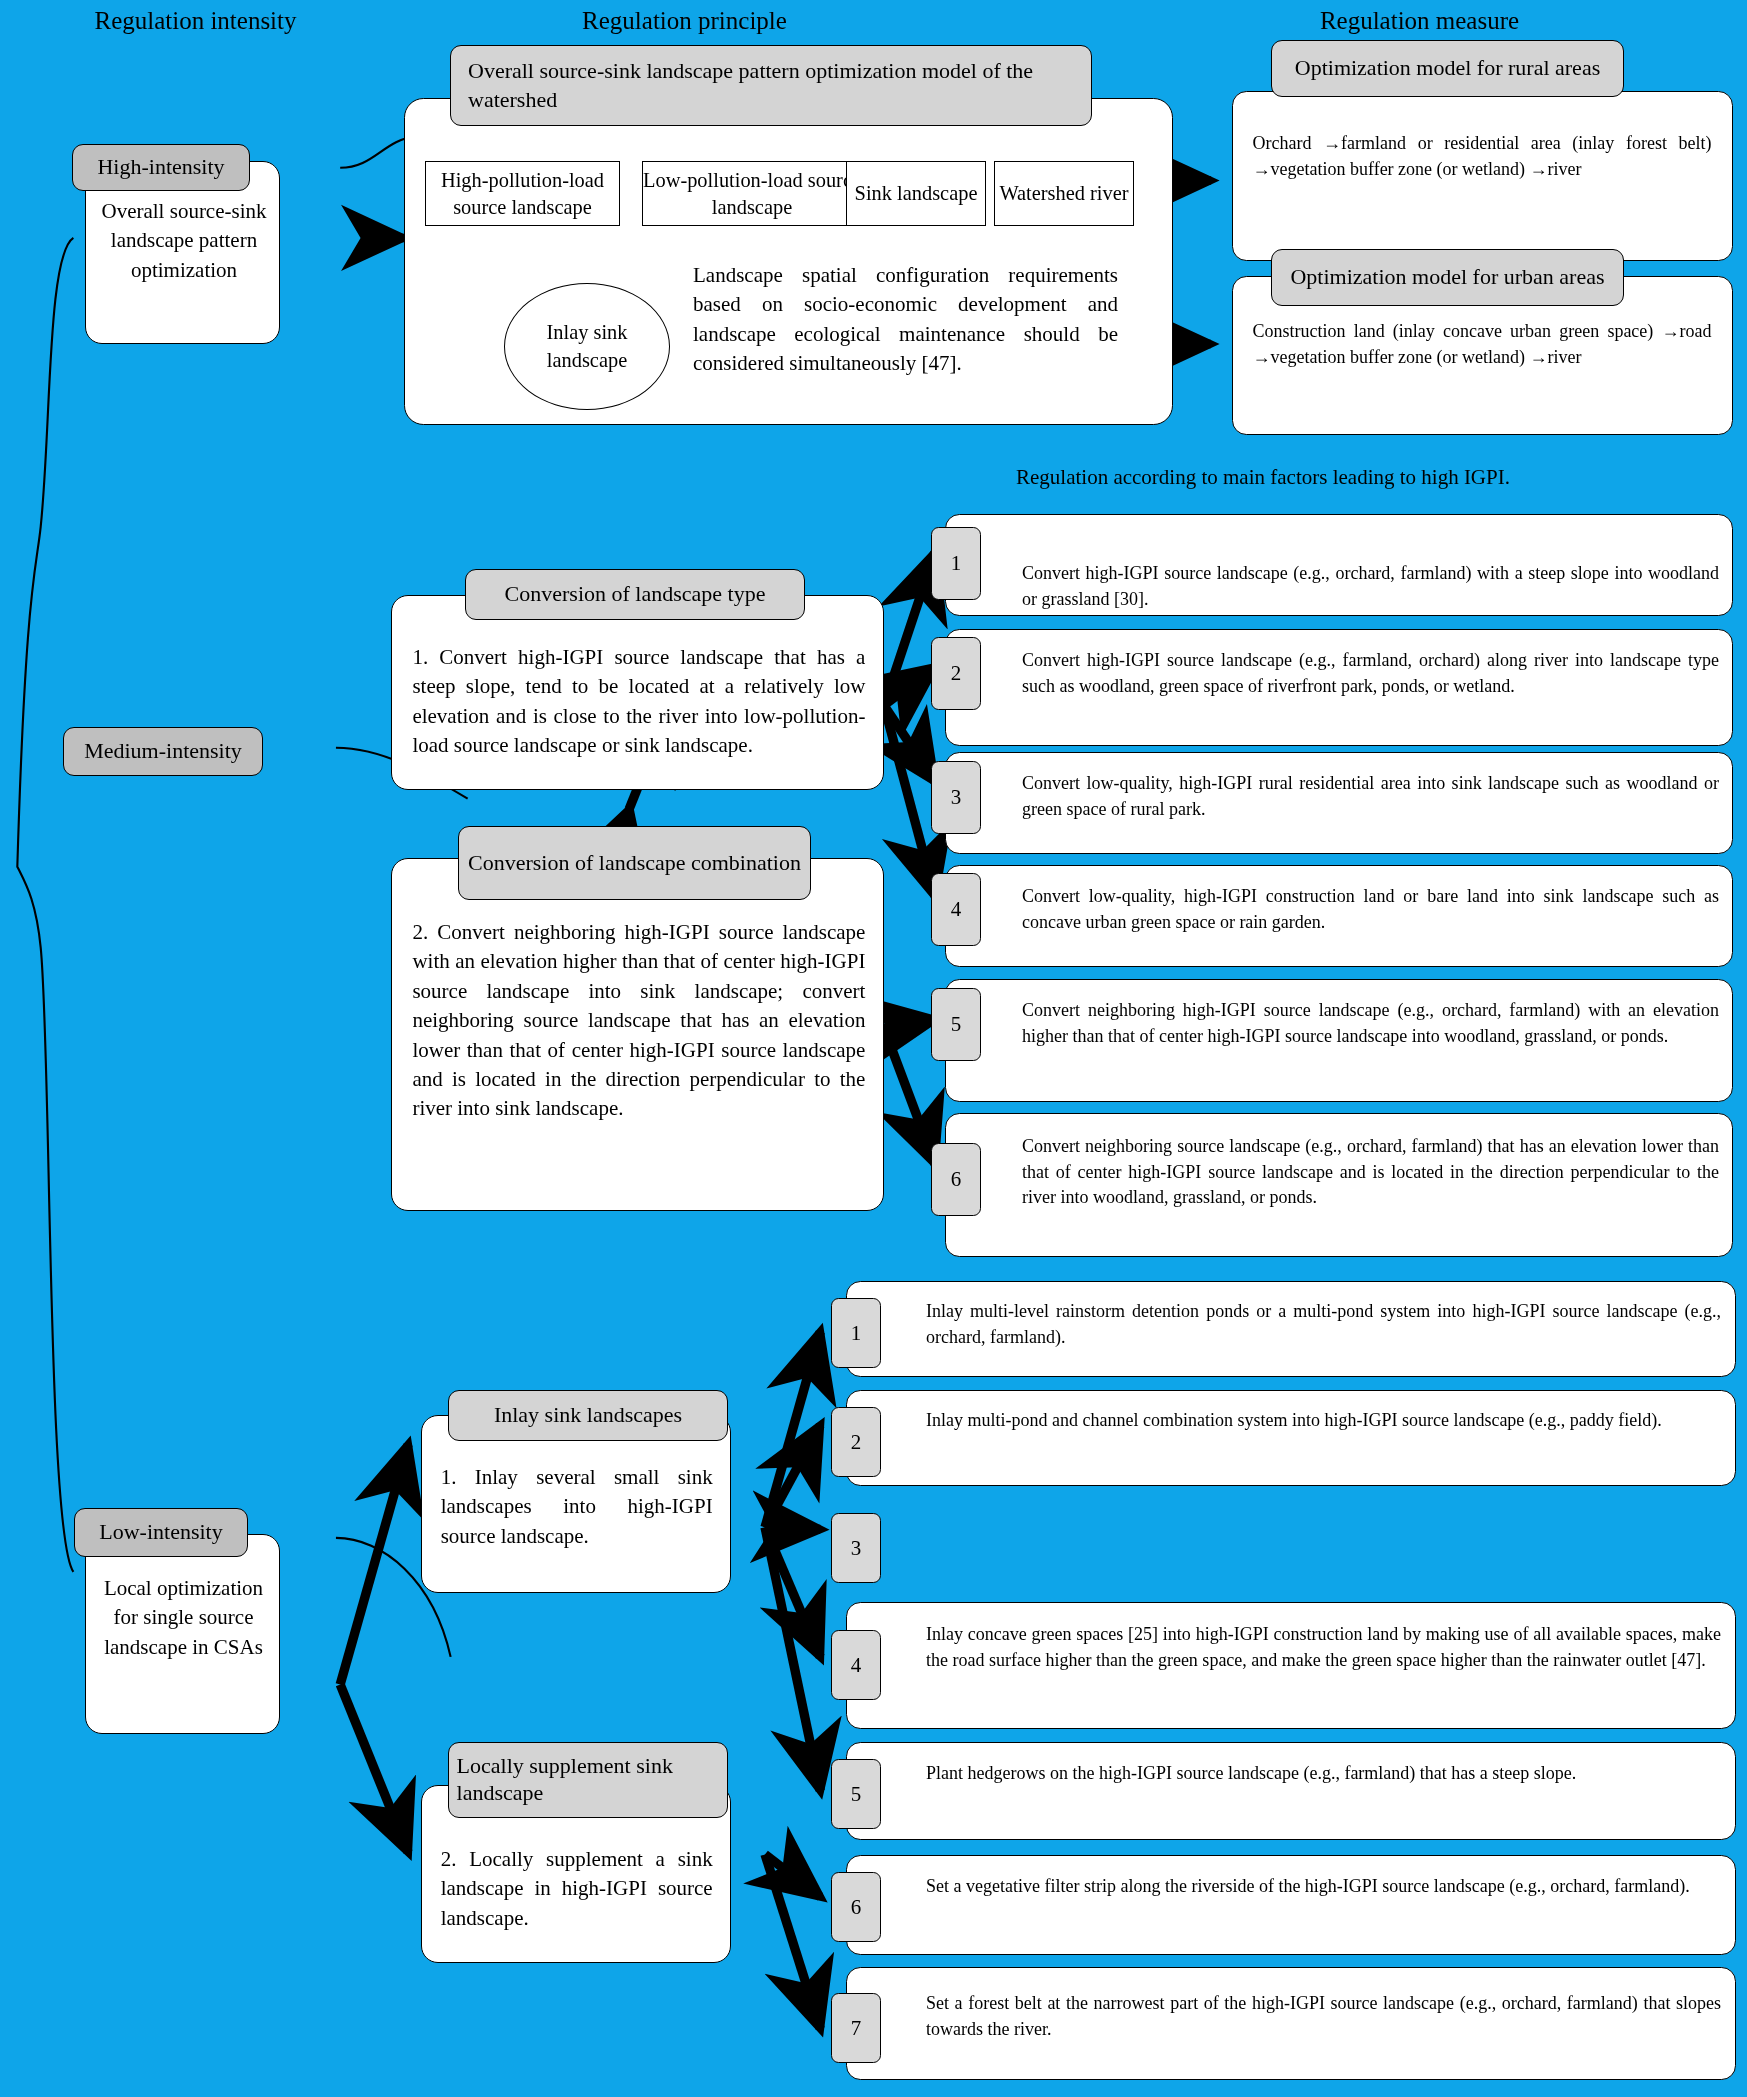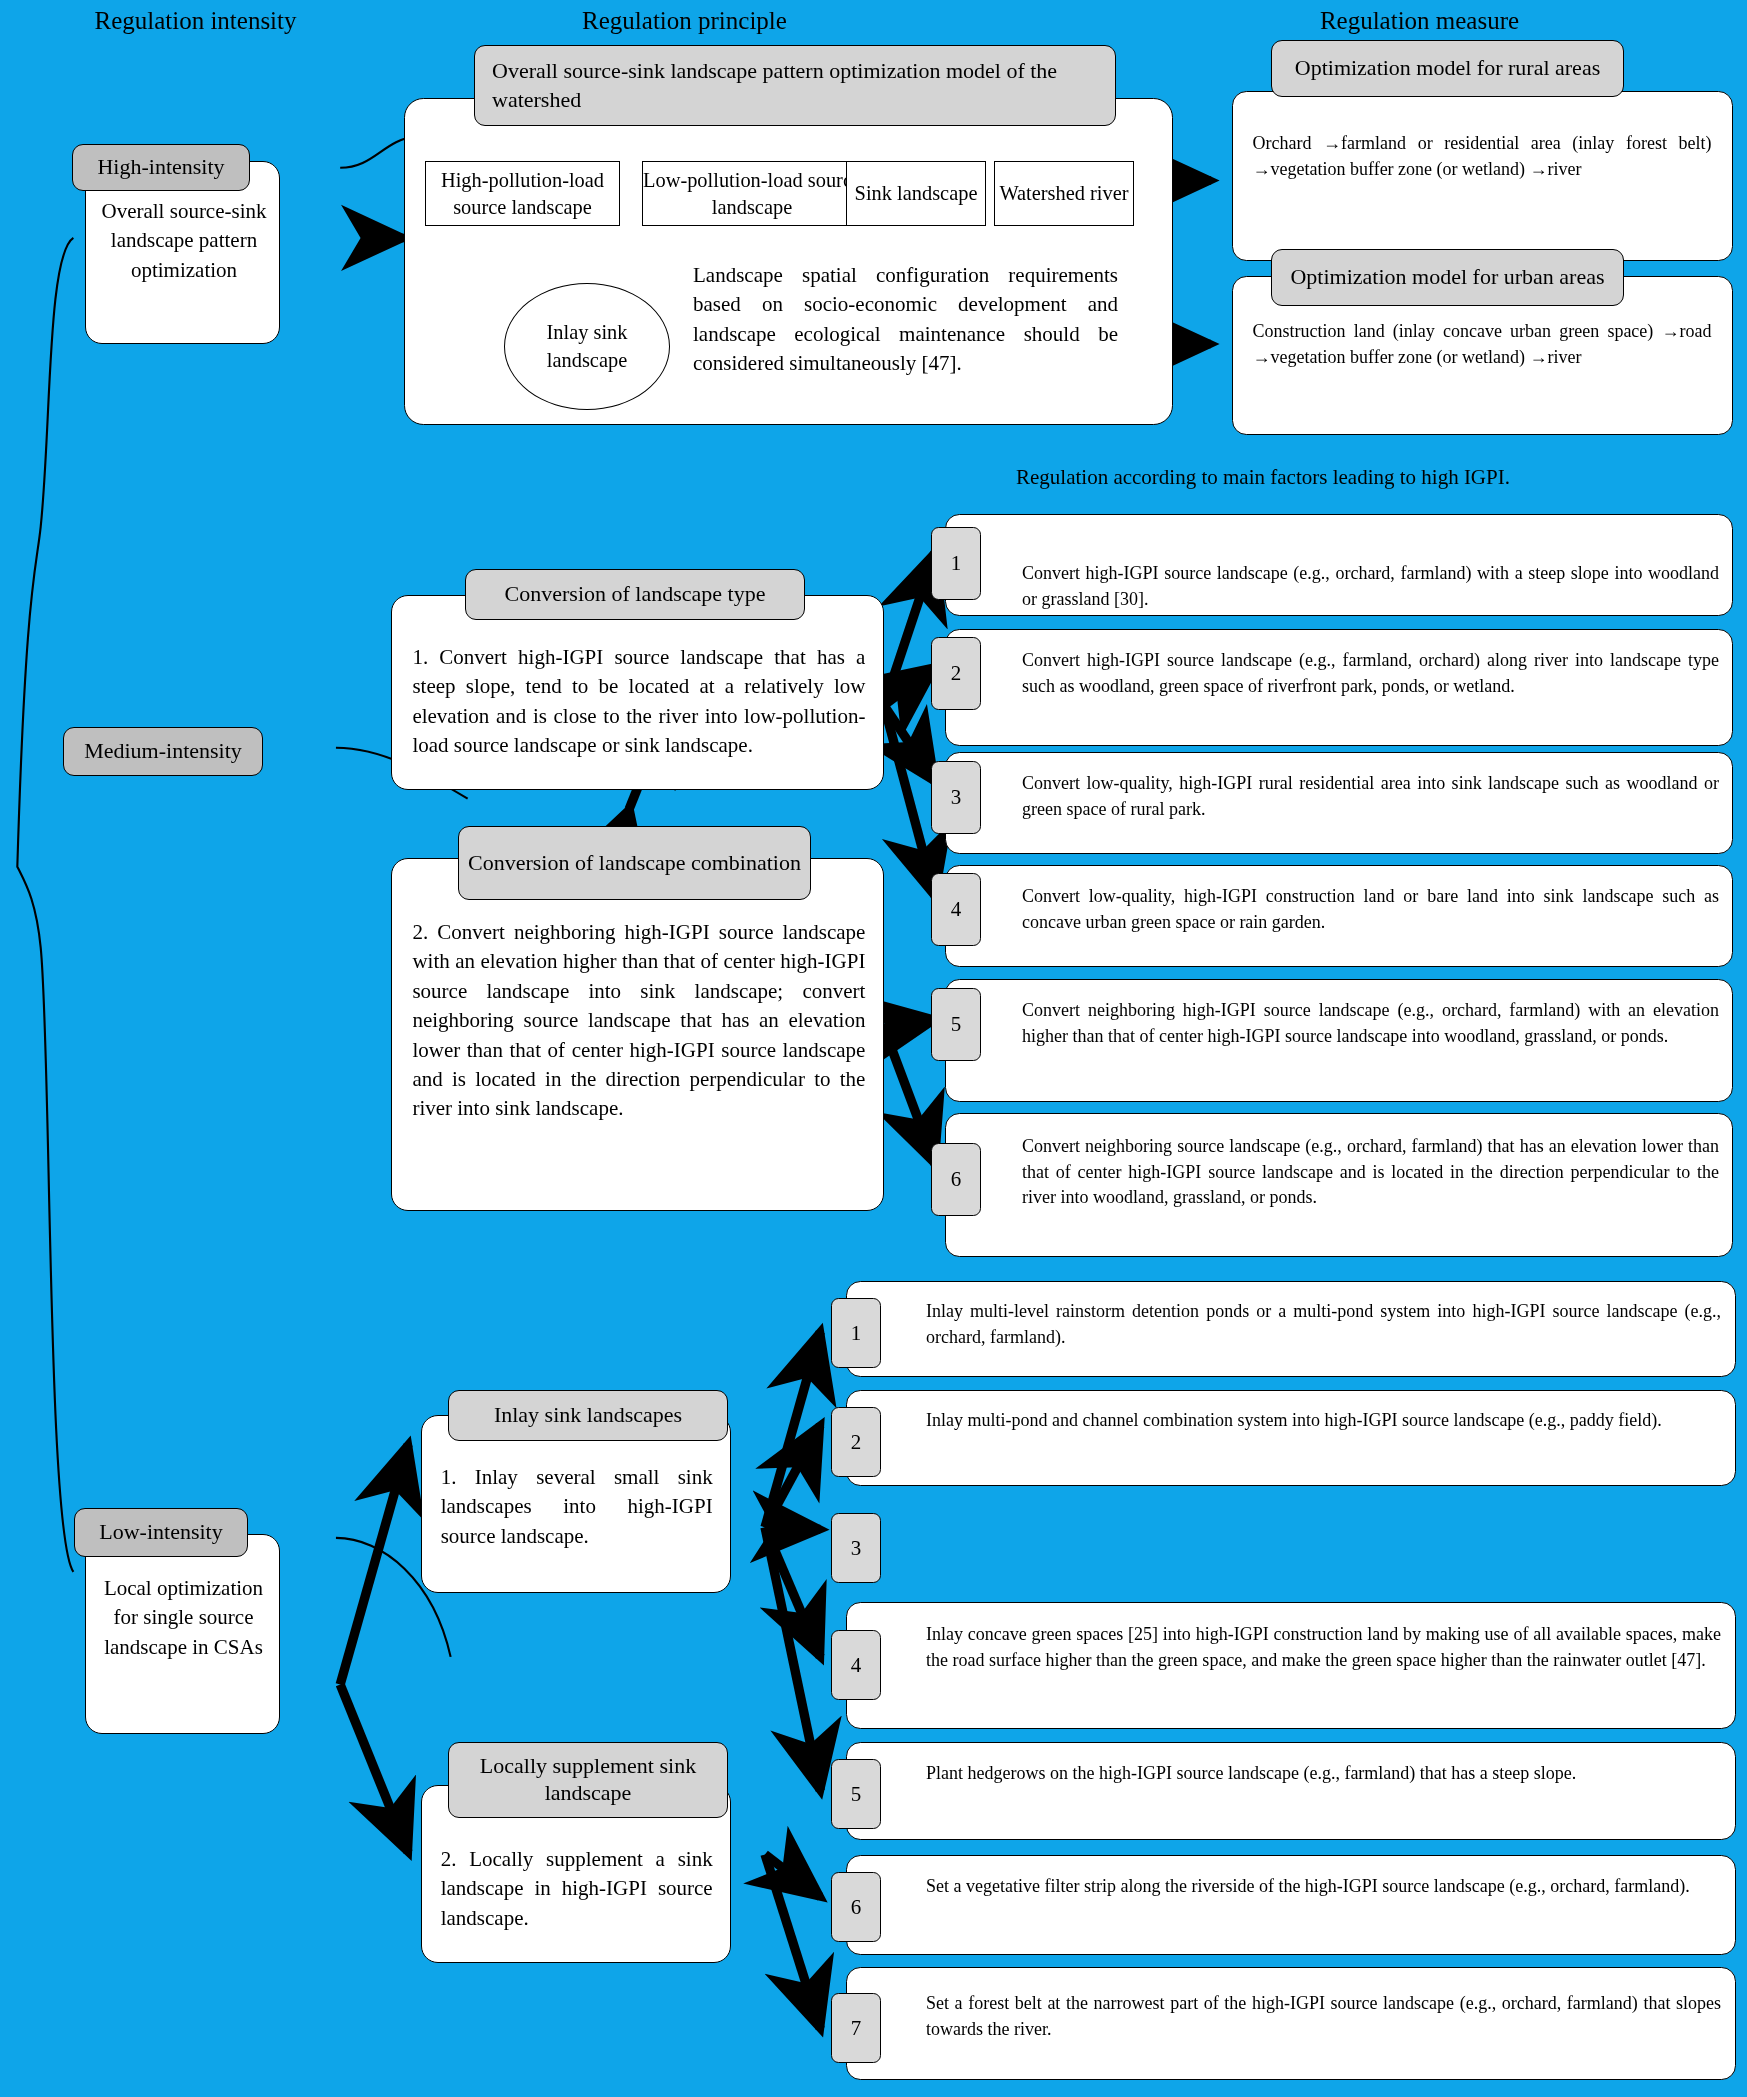--- a/index.html
+++ b/index.html
@@ -30,21 +30,20 @@
   }
   
   .chip{
     position:absolute;
     background:#d4d4d4;
     border:1.7px solid #000;
     border-radius:11px;
     display:flex;
     align-items:center;
     justify-content:center;
-    text-align:center;
     font-size:22px;
     line-height:1.22;
     padding:4.2px 7.6px;
     box-sizing:border-box;
     z-index:4;
   }
   .chip.dark{ background:#bfbfbf; }
   
   .panel{
     position:absolute;
@@ -211,21 +210,21 @@
 
   <div class="chip dark" style="left:63px;top:727px;width:200px;height:49px;">Medium-intensity</div>
 
   <div class="panel" style="left:85px;top:1534px;width:195px;height:200px;">
     <div class="body center" style="left:11px;top:39px;width:173px;">Local optimization for single source landscape in CSAs</div>
   </div>
   <div class="chip dark" style="left:74px;top:1508px;width:174px;height:49px;">Low-intensity</div>
 
   <div class="panel" style="left:404px;top:98px;width:769px;height:327px;border-radius:19.5px;"></div>
 
-  <div class="chip" style="left:474px;top:45px;width:642px;height:81px;justify-content:flex-start;text-align:left;padding-left:17px;line-height:1.30;">Overall source-sink landscape pattern optimization model of the watershed</div>
+  <div class="chip" style="left:450px;top:45px;width:642px;height:81px;justify-content:flex-start;text-align:left;padding-left:17px;line-height:1.30;">Overall source-sink landscape pattern optimization model of the watershed</div>
 
   <div class="rect" style="left:425px;top:161px;width:195px;height:65px;">High-pollution-load source landscape</div>
   <div class="rect" style="left:642px;top:161px;width:220px;height:65px;">Low-pollution-load source landscape</div>
   <div class="rect" style="left:846px;top:161px;width:140px;height:65px;">Sink landscape</div>
   <div class="rect" style="left:994px;top:161px;width:140px;height:65px;">Watershed river</div>
 
   <div class="ellipse" style="left:504px;top:283px;width:166px;height:127px;">Inlay sink landscape</div>
 
   <div class="free-text" style="left:693px;top:261px;width:425px;">Landscape spatial configuration requirements based on socio-economic development and landscape ecological maintenance should be considered simultaneously [47].</div>
 

